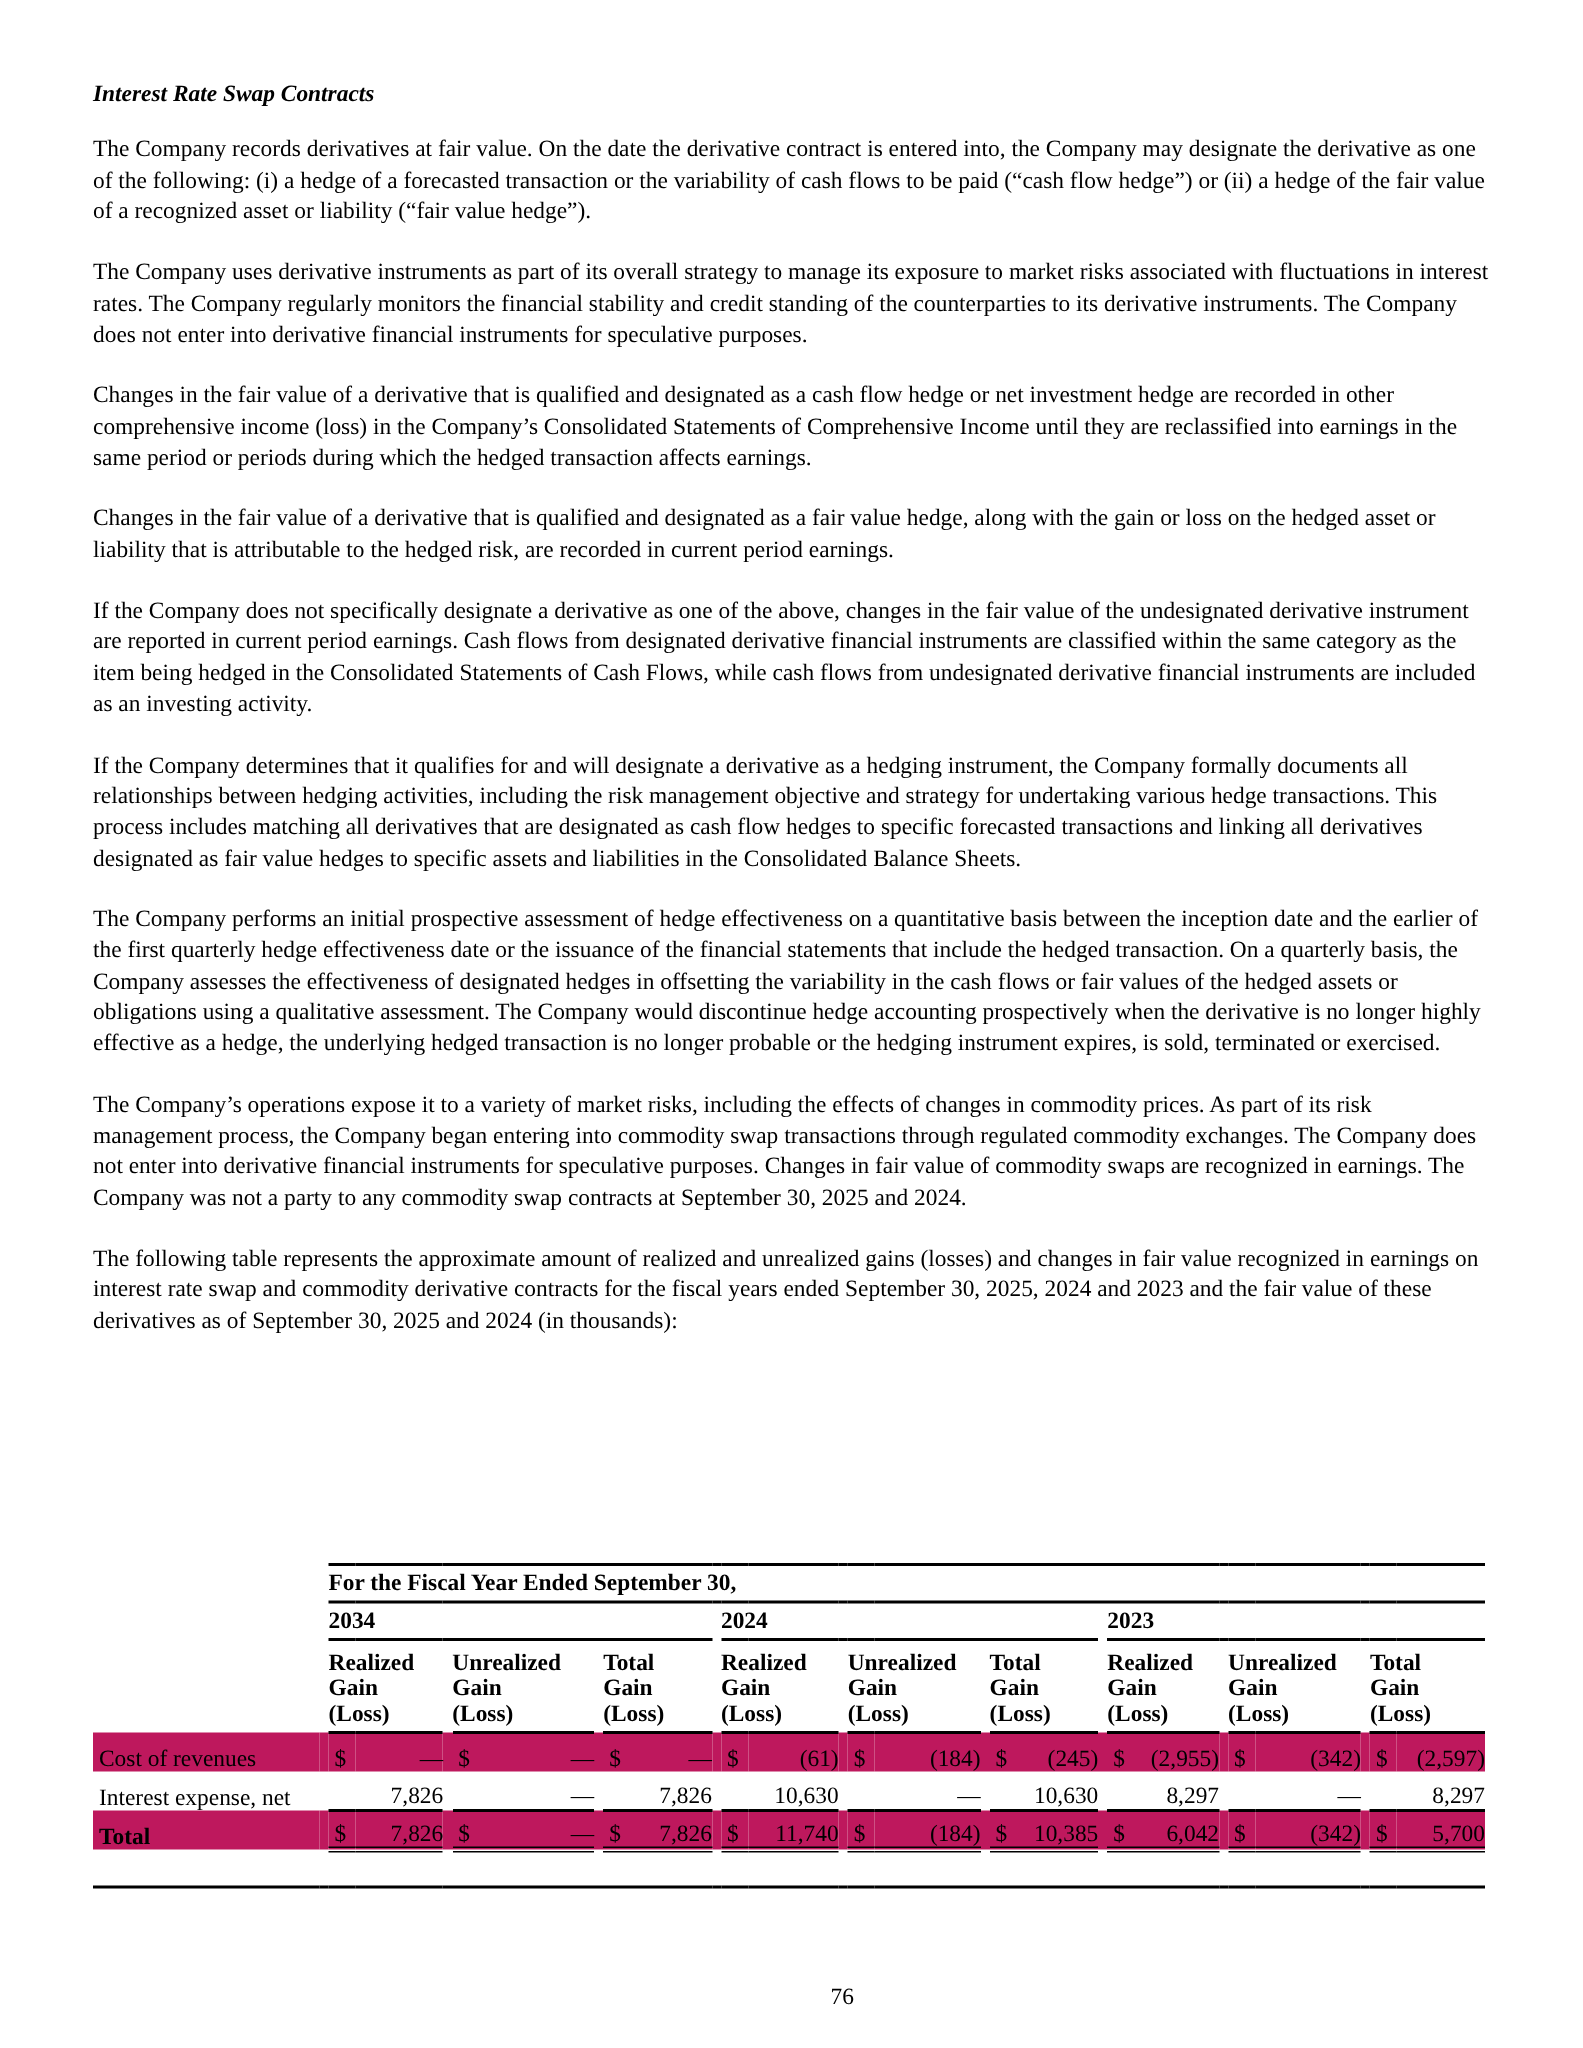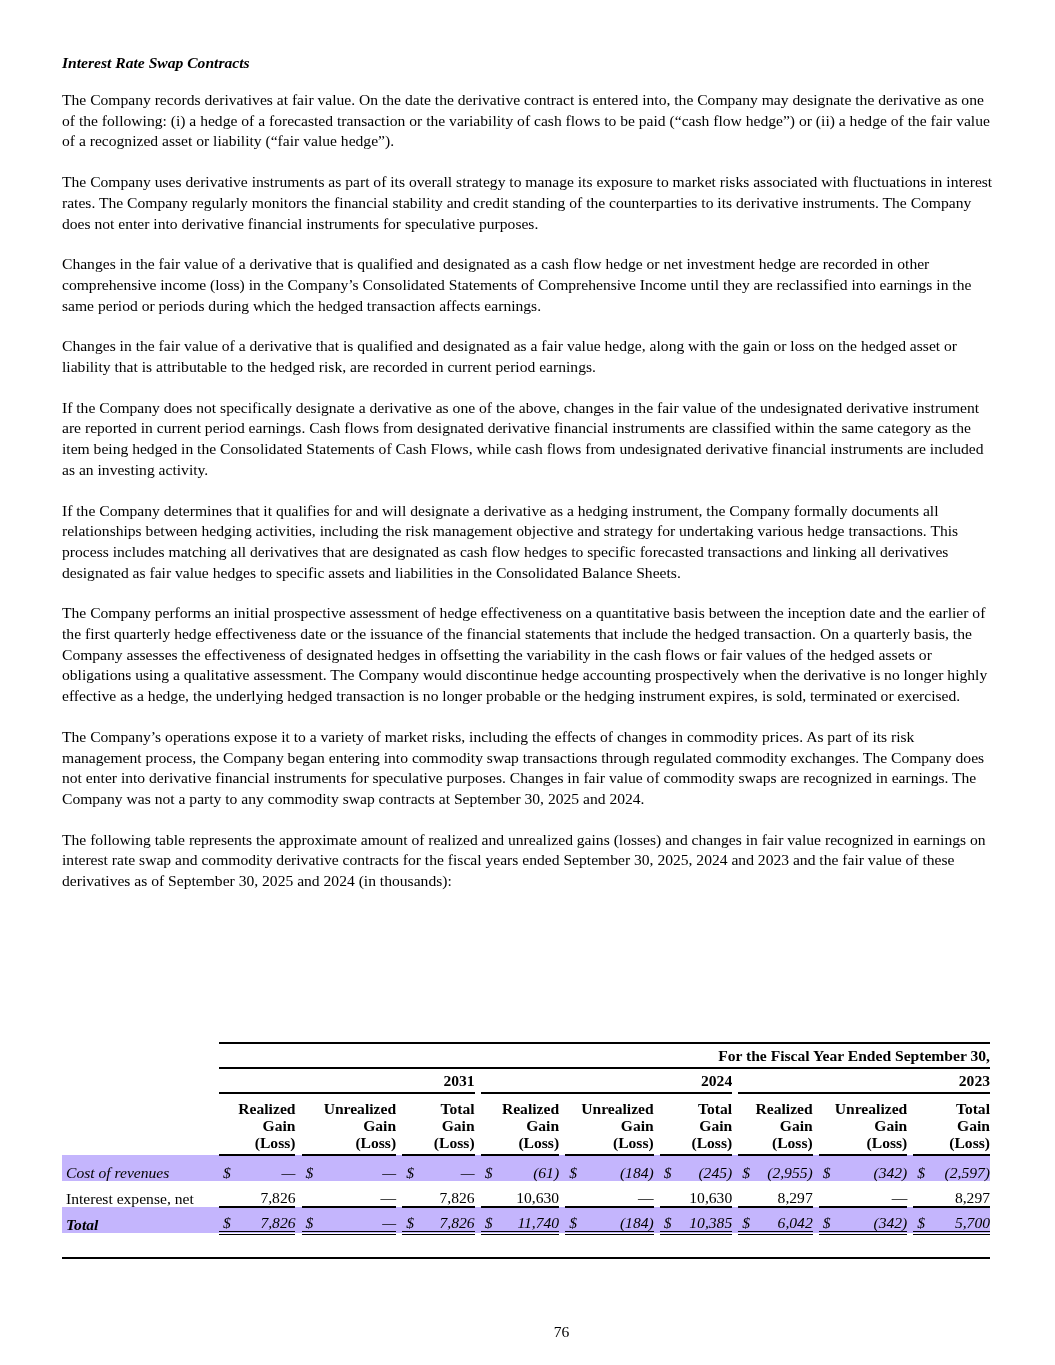--- a/index.html
+++ b/index.html
@@ -6,23 +6,23 @@
   body { width: 1055px; height: 1365px; position: relative; overflow: hidden;
          font-family: "Liberation Serif", serif; color: #000; font-size: 15.6px; }
   .page { position: absolute; left: 62px; top: 52px; width: 932px; }
   .h-note { font-weight: bold; margin: 0 0 18px 0; line-height: 22px; }
   .h-sub { font-weight: bold; font-style: italic; margin: 0 0 16px 0; line-height: 22px; }
   .para { margin: 0 0 20px 0; line-height: 20.7px; text-align: left; }
   table.fin { position: absolute; left: 62px; top: 1042px; width: 928px;
               border-collapse: collapse; font-size: 15.6px; }
   table.fin td { padding: 0; line-height: 17px; vertical-align: bottom; }
   .top-rule { border-top: 2px solid #000; }
-  .hdr { font-weight: bold; text-align: right; }
+  .hdr { font-weight: bold; text-align: left; }
   .ul { border-bottom: 2px solid #000; }
-  .row-shade td.shade { background: #c4b5fd; font-style: italic; }
+  .row-shade td.shade { background: #be185d; }
   .lbl { padding-left: 4px !important; white-space: nowrap; }
   .num { text-align: right; white-space: nowrap; padding-right: 0; }
   .dol { text-align: left; padding-left: 4px !important; width: 14px; }
   .dbl { border-bottom: 4px double #000; }
   .bold { font-weight: bold; }
   .bottom-rule td { border-bottom: 2px solid #000; height: 22px; }
   .pageno { position: absolute; top: 1323px; left: 0; width: 1055px; text-align: center; margin-left: 34px; }
 </style>
 </head>
 <body>
@@ -75,21 +75,21 @@
   </colgroup>
   <tbody>
       <tr>
     <td></td>
         <td></td>
     <td colspan="26" class="hdr top-rule ul" style="padding-top:3px;padding-bottom:3px;">For the Fiscal Year Ended September 30,</td>
   </tr>
   <tr>
     <td></td>
         <td></td>
-    <td colspan="8" class="hdr ul" style="padding:3px 0;">2031</td>
+    <td colspan="8" class="hdr ul" style="padding:3px 0;">2034</td>
     <td></td>
     <td colspan="8" class="hdr ul" style="padding:3px 0;">2024</td>
     <td></td>
     <td colspan="8" class="hdr ul" style="padding:3px 0;">2023</td>
   </tr>
   <tr>
     <td></td>
     <td></td>
     <td colspan="2" class="hdr ul" style="padding:6px 0 3px;">
       <div>Realized</div>

